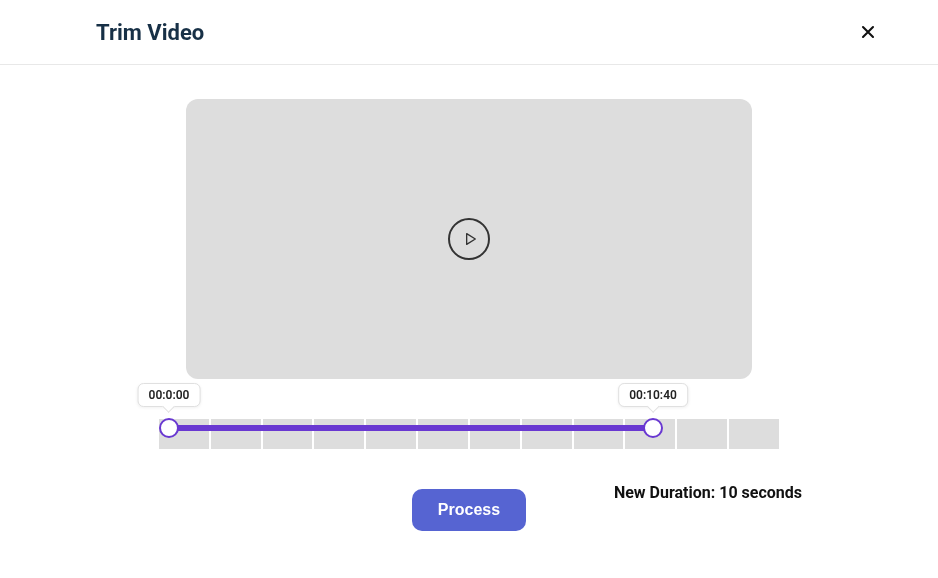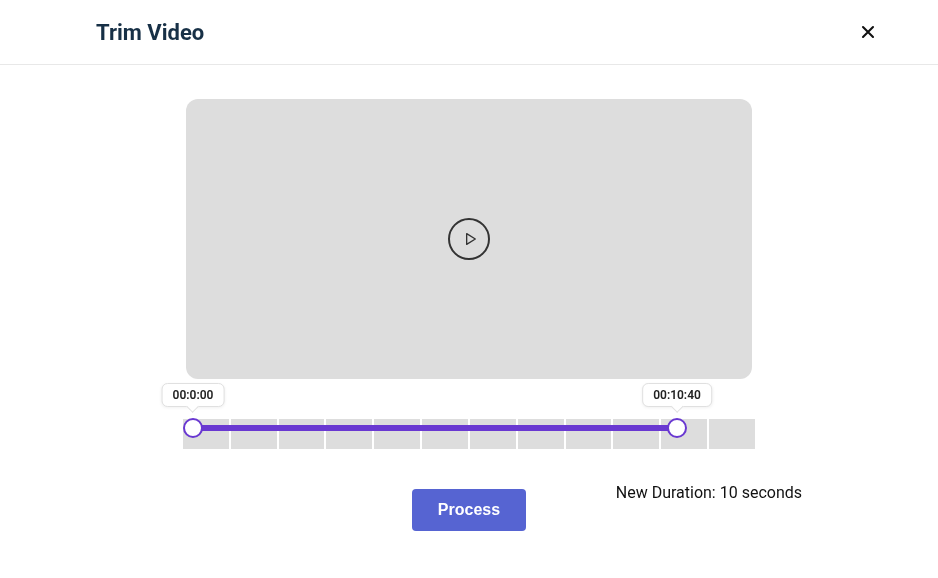--- a/index.html
+++ b/index.html
@@ -75,21 +75,21 @@
       align-items: center;
       justify-content: center;
       cursor: pointer;
     }
     .play-btn svg {
       width: 16px;
       height: 16px;
       margin-left: 2px;
     }
     .slider-area {
-      width: 572px;
+      width: 620px;
       margin-top: 40px;
       position: relative;
     }
     .slider-track-bg {
       position: relative;
       height: 30px;
       width: 100%;
       display: flex;
       gap: 2px;
     }
@@ -162,28 +162,28 @@
       display: flex;
       justify-content: center;
       align-items: center;
     }
     .duration-label {
       position: absolute;
       right: 136px;
       top: 34px;
       font-size: 16px;
       color: #111;
-      font-weight: 400;
+      font-weight: 700;
       margin-left: 45px;
     }
     .process-btn {
       background: #5664d2;
       color: #fff;
       border: none;
-      border-radius: 4px;
+      border-radius: 10px;
       padding: 12px 26px;
       font-size: 16px;
       font-weight: 600;
       cursor: pointer;
       margin-top: 6px;
     }
   </style>
 </head>
 <body>
 

